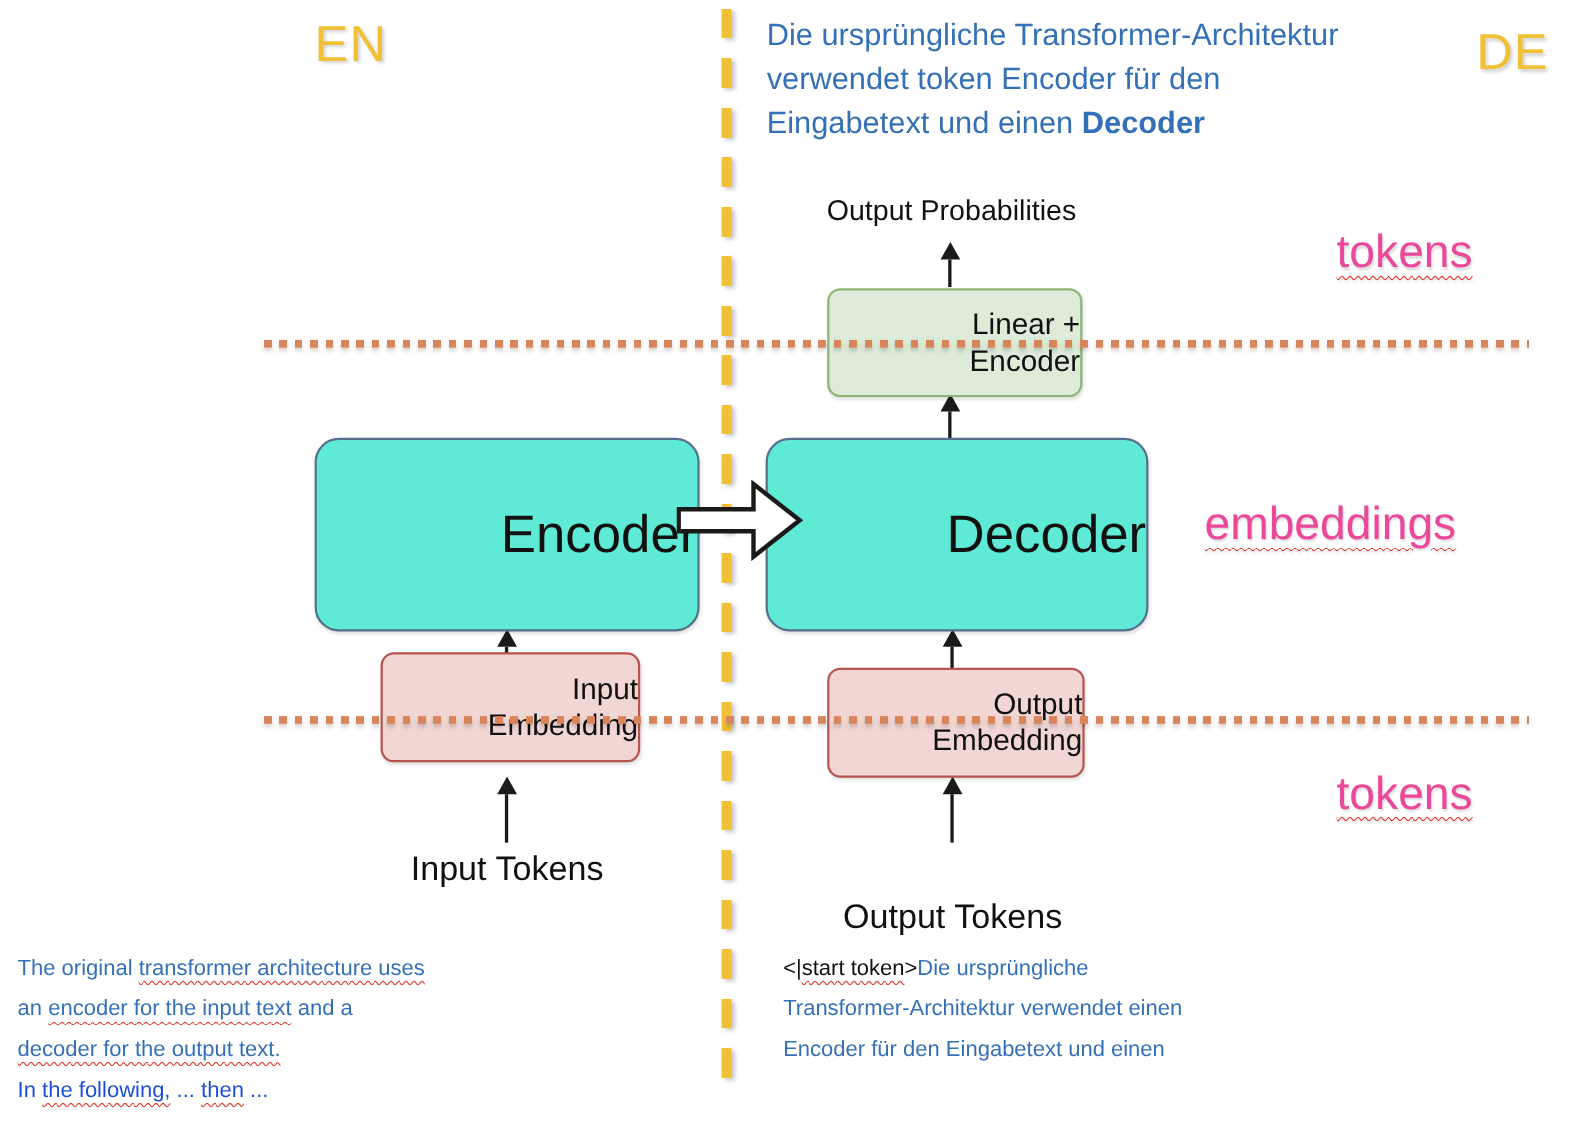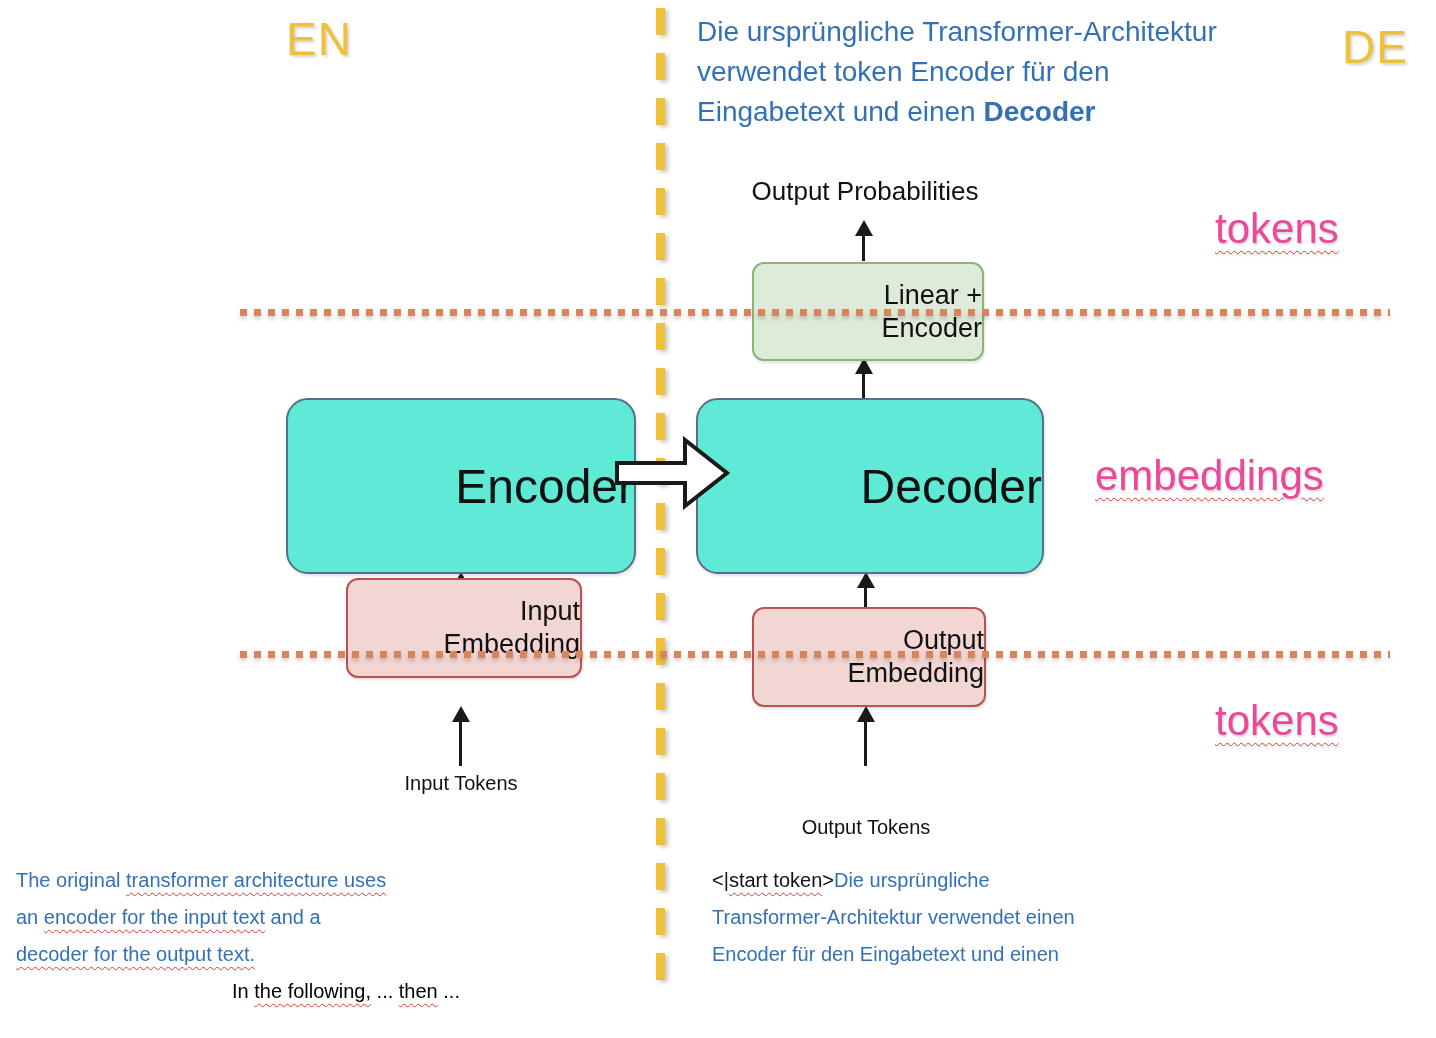--- a/index.html
+++ b/index.html
@@ -43,27 +43,27 @@
   }
   .bluebox{
     background:#5eead4;border:2px solid #56708C;border-radius:22px;
     font-size:48px;color:#111;
   }
   .bluebox.encoder{left:286px;top:398px;width:346px;height:172px;}
   .bluebox.decoder{left:696px;top:398px;width:344px;height:172px;}
   .pink{
     background:#F1D6D4;border:2px solid #B85450;border-radius:12px;
   }
-  .pink.inemb{left:346px;top:578px;width:232px;height:96px;}
+  .pink.inemb{left:346px;top:593px;width:232px;height:96px;}
   .pink.outemb{left:752px;top:607px;width:230px;height:96px;}
 
   
   .dtext{font-size:26px;color:#111;text-align:center;z-index:2;}
   .outprob{left:740px;top:176px;width:250px;}
-  .toklabel{font-size:20px;color:#111;text-align:center;z-index:2;}
+  .toklabel{font-size:31px;color:#111;text-align:center;z-index:2;}
   .intok{left:361px;top:772px;width:200px;}
   .outtok{left:766px;top:816px;width:200px;}
 
   
   .arrow-up{
     width:3px;background:#1a1a1a;z-index:2;
   }
   .arrow-up::before{
     content:"";position:absolute;top:-16px;left:calc(50% - 9px);
     border-left:9px solid transparent;border-right:9px solid transparent;
@@ -87,21 +87,21 @@
   .side.t1{left:1215px;top:205px;}
   .side.t2{left:1095px;top:452px;}
   .side.t3{left:1215px;top:697px;}
 
   
   .caption{font-size:28px;line-height:40px;color:#3470B7;z-index:2;}
   .cap-top{left:697px;top:12px;width:650px;}
   .cap-bl,.cap-br{font-size:20px;line-height:37px;}
   .cap-bl{left:16px;top:862px;width:660px;}
   .cap-br{left:712px;top:862px;width:680px;}
-  .purple{color:#000000;text-align:center;}
+  .purple{color:#1d4ed8;}
   .black{color:#111;}
   .b{font-weight:bold;}
   .sq{
     text-decoration-line:underline;text-decoration-style:wavy;
     text-decoration-color:#E23B2E;text-decoration-thickness:1px;
     text-underline-offset:5px;
   }
   .side .sq-self{
     text-decoration-line:underline;text-decoration-style:wavy;
     text-decoration-color:#E23B2E;text-decoration-thickness:1px;

